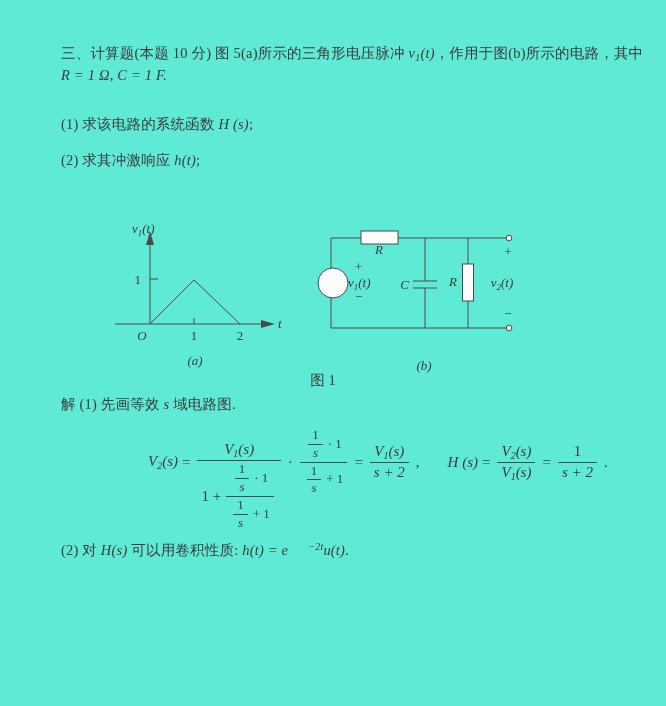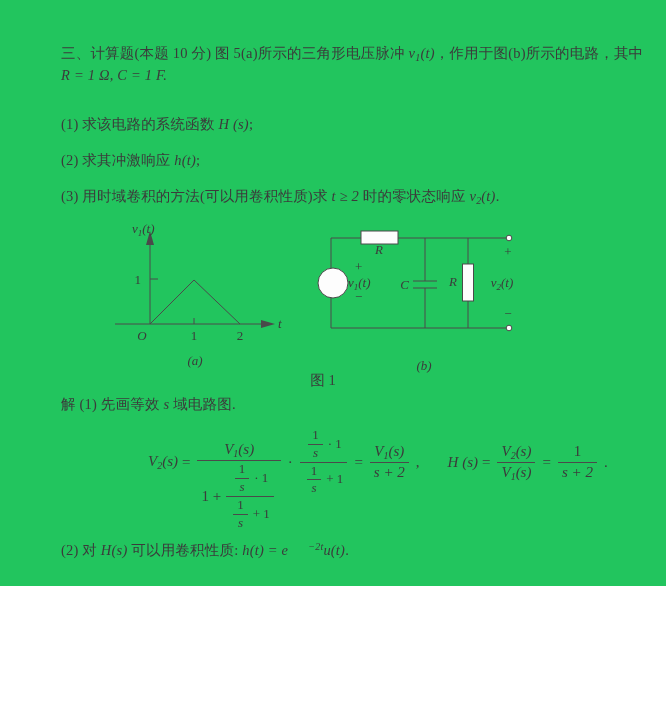--- a/index.html
+++ b/index.html
@@ -1,17 +1,17 @@
 <!DOCTYPE html>
 <html><head>
 <meta charset="utf-8">
 <style>
   html,body{margin:0;padding:0;background:#ffffff;}
   .page{
-    position:relative;width:666px;height:586px;background:#22c55e;
+    position:relative;width:666px;height:706px;background:#5eead4;
     font-family:"Liberation Serif",serif;color:#3b3b3b;overflow:hidden;
   }
   .tl{position:absolute;left:61px;font-size:14.5px;white-space:nowrap;letter-spacing:.2px;}
   .mt{font-style:italic;}
   sub{font-size:10px;font-style:italic;vertical-align:-3px;}
   sup{font-size:10px;font-style:italic;vertical-align:5px;margin-left:20px;}
   .caption{position:absolute;left:0;top:371px;width:646px;text-align:center;font-size:14.5px;}
   .figa{position:absolute;left:103px;top:218px;}
   .figb{position:absolute;left:312px;top:223px;}
   svg text{font-family:"Liberation Serif",serif;fill:#3b3b3b;font-size:13px;}
@@ -46,23 +46,20 @@
   </div>
 
   <div class="tl" style="top:115px">
     <span>(1) 求该电路的系统函数 </span><span class="mt">H (s)</span><span>;</span>
   </div>
 
   <div class="tl" style="top:151px">
     <span>(2) 求其冲激响应 </span><span class="mt">h(t)</span><span>;</span>
   </div>
 
-  <div class="tl" style="top:187px">
-    <span>(3) 用时域卷积的方法(可以用卷积性质)求 </span><span class="mt">t ≥ 2</span><span> 时的零状态响应 </span><span class="mt"><span>v</span><sub>2</sub><span>(t)</span></span><span>.</span>
-  </div>
 
   <svg class="figa" width="200" height="152" viewBox="0 0 200 152">
     <line class="ln" x1="47" y1="106" x2="47" y2="24"></line>
     <polygon class="fl" points="47,13 43,27 51,27"></polygon>
     <line class="ln" x1="12" y1="106" x2="164" y2="106"></line>
     <polygon class="fl" points="172,106 158,102 158,110"></polygon>
     <line class="ln" x1="47" y1="61" x2="55" y2="61"></line>
     <line class="ln" x1="91" y1="100" x2="91" y2="106"></line>
     <polyline class="ln" points="47,106 91,62 137,106"></polyline>
     <text x="29" y="15" class="it"><tspan>v</tspan><tspan dy="3" font-size="9">1</tspan><tspan dy="-3">(t)</tspan></text>

